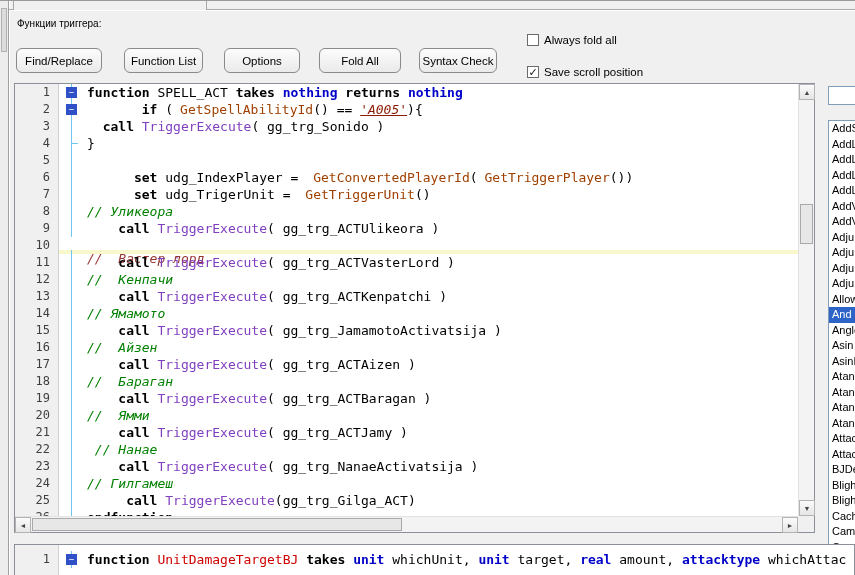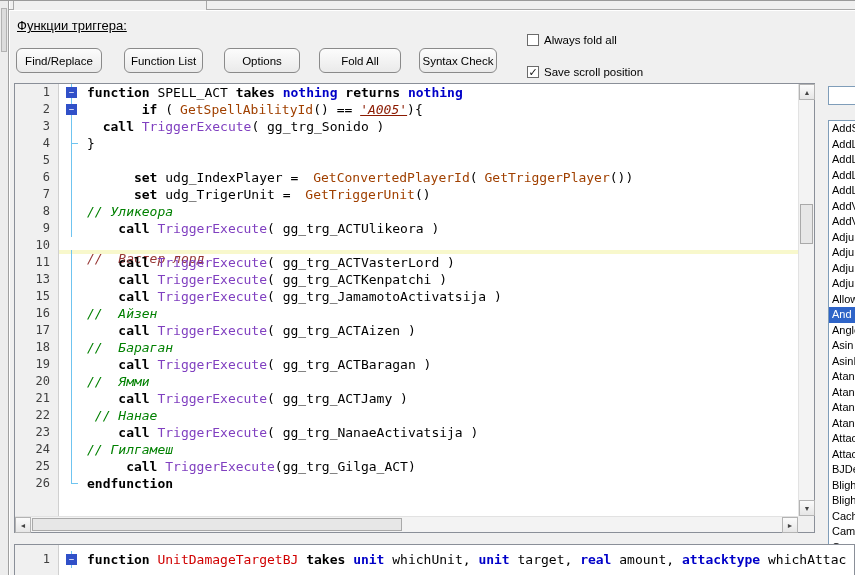--- a/index.html
+++ b/index.html
@@ -8,21 +8,21 @@
           font-family:"Liberation Sans",sans-serif;color:#000;border-top:1px solid #9a9a9a;}
 
   
   .left-strip{position:absolute;left:0;top:0;width:9px;height:100%;background:#ededed;border-right:1px solid #a0a0a0;box-shadow:1px 0 0 #fff;}
   .left-thumb{position:absolute;left:1px;top:7px;width:6px;height:44px;background:#dcdcdc;border:1px solid #b2b2b2;}
 
   .top-line{position:absolute;left:9px;top:8px;right:0;height:0;border-top:1px solid #a8a8a8;box-shadow:0 1px 0 #fff;}
   .top-tab{position:absolute;left:13px;top:0;width:194px;height:9px;background:#f0f0f0;
            border-left:1px solid #a8a8a8;border-right:1px solid #a8a8a8;z-index:2;}
 
-  .panel-label{position:absolute;left:17px;top:17px;font-size:13px;text-decoration:underline;}
+  .panel-label{position:absolute;left:17px;top:17px;font-size:10px;}
 
   .tb-btn{position:absolute;top:47px;height:25px;border:1px solid #8a8a8a;border-radius:6px;
           background:linear-gradient(#fcfcfc,#eaeaea);font-size:11.5px;font-family:inherit;color:#000;cursor:default;}
   .cb-row{position:absolute;left:527px;height:14px;display:flex;align-items:center;gap:5px;font-size:11.5px;}
   .cb-box{display:inline-block;width:12px;height:12px;background:#fff;border:1px solid #6b6b6b;
           font-size:11px;line-height:10px;text-align:center;color:#111;}
 
   
   .editor{position:absolute;background:#fff;border:1px solid #8a8f98;}
   .gutter-strip{position:absolute;left:0;top:0;width:44px;height:100%;background:#f0f0f0;border-right:1px solid #d0d0d0;}
@@ -153,23 +153,33 @@
           <div class="ln">10</div>
           <div class="fold fline"></div>
           <div class="ct"><span class="c-d">//  Вастер лорд</span></div>
         </div>
         <div class="row">
           <div class="ln">11</div>
           <div class="fold fline"></div>
           <div class="ct"><span class="c-p">    </span><span class="c-k">call</span><span class="c-p"> </span><span class="c-b">TriggerExecute</span><span class="c-p">( gg_trg_ACTVasterLord )</span></div>
         </div>
         <div class="row">
+          <div class="ln">12</div>
+          <div class="fold fline"></div>
+          <div class="ct"><span class="c-c">//  Кенпачи</span></div>
+        </div>
+        <div class="row">
           <div class="ln">13</div>
           <div class="fold fline"></div>
           <div class="ct"><span class="c-p">    </span><span class="c-k">call</span><span class="c-p"> </span><span class="c-b">TriggerExecute</span><span class="c-p">( gg_trg_ACTKenpatchi )</span></div>
+        </div>
+        <div class="row">
+          <div class="ln">14</div>
+          <div class="fold fline"></div>
+          <div class="ct"><span class="c-c">// Ямамото</span></div>
         </div>
         <div class="row">
           <div class="ln">15</div>
           <div class="fold fline"></div>
           <div class="ct"><span class="c-p">    </span><span class="c-k">call</span><span class="c-p"> </span><span class="c-b">TriggerExecute</span><span class="c-p">( gg_trg_JamamotoActivatsija )</span></div>
         </div>
         <div class="row">
           <div class="ln">16</div>
           <div class="fold fline"></div>
           <div class="ct"><span class="c-c">//  Айзен</span></div>

